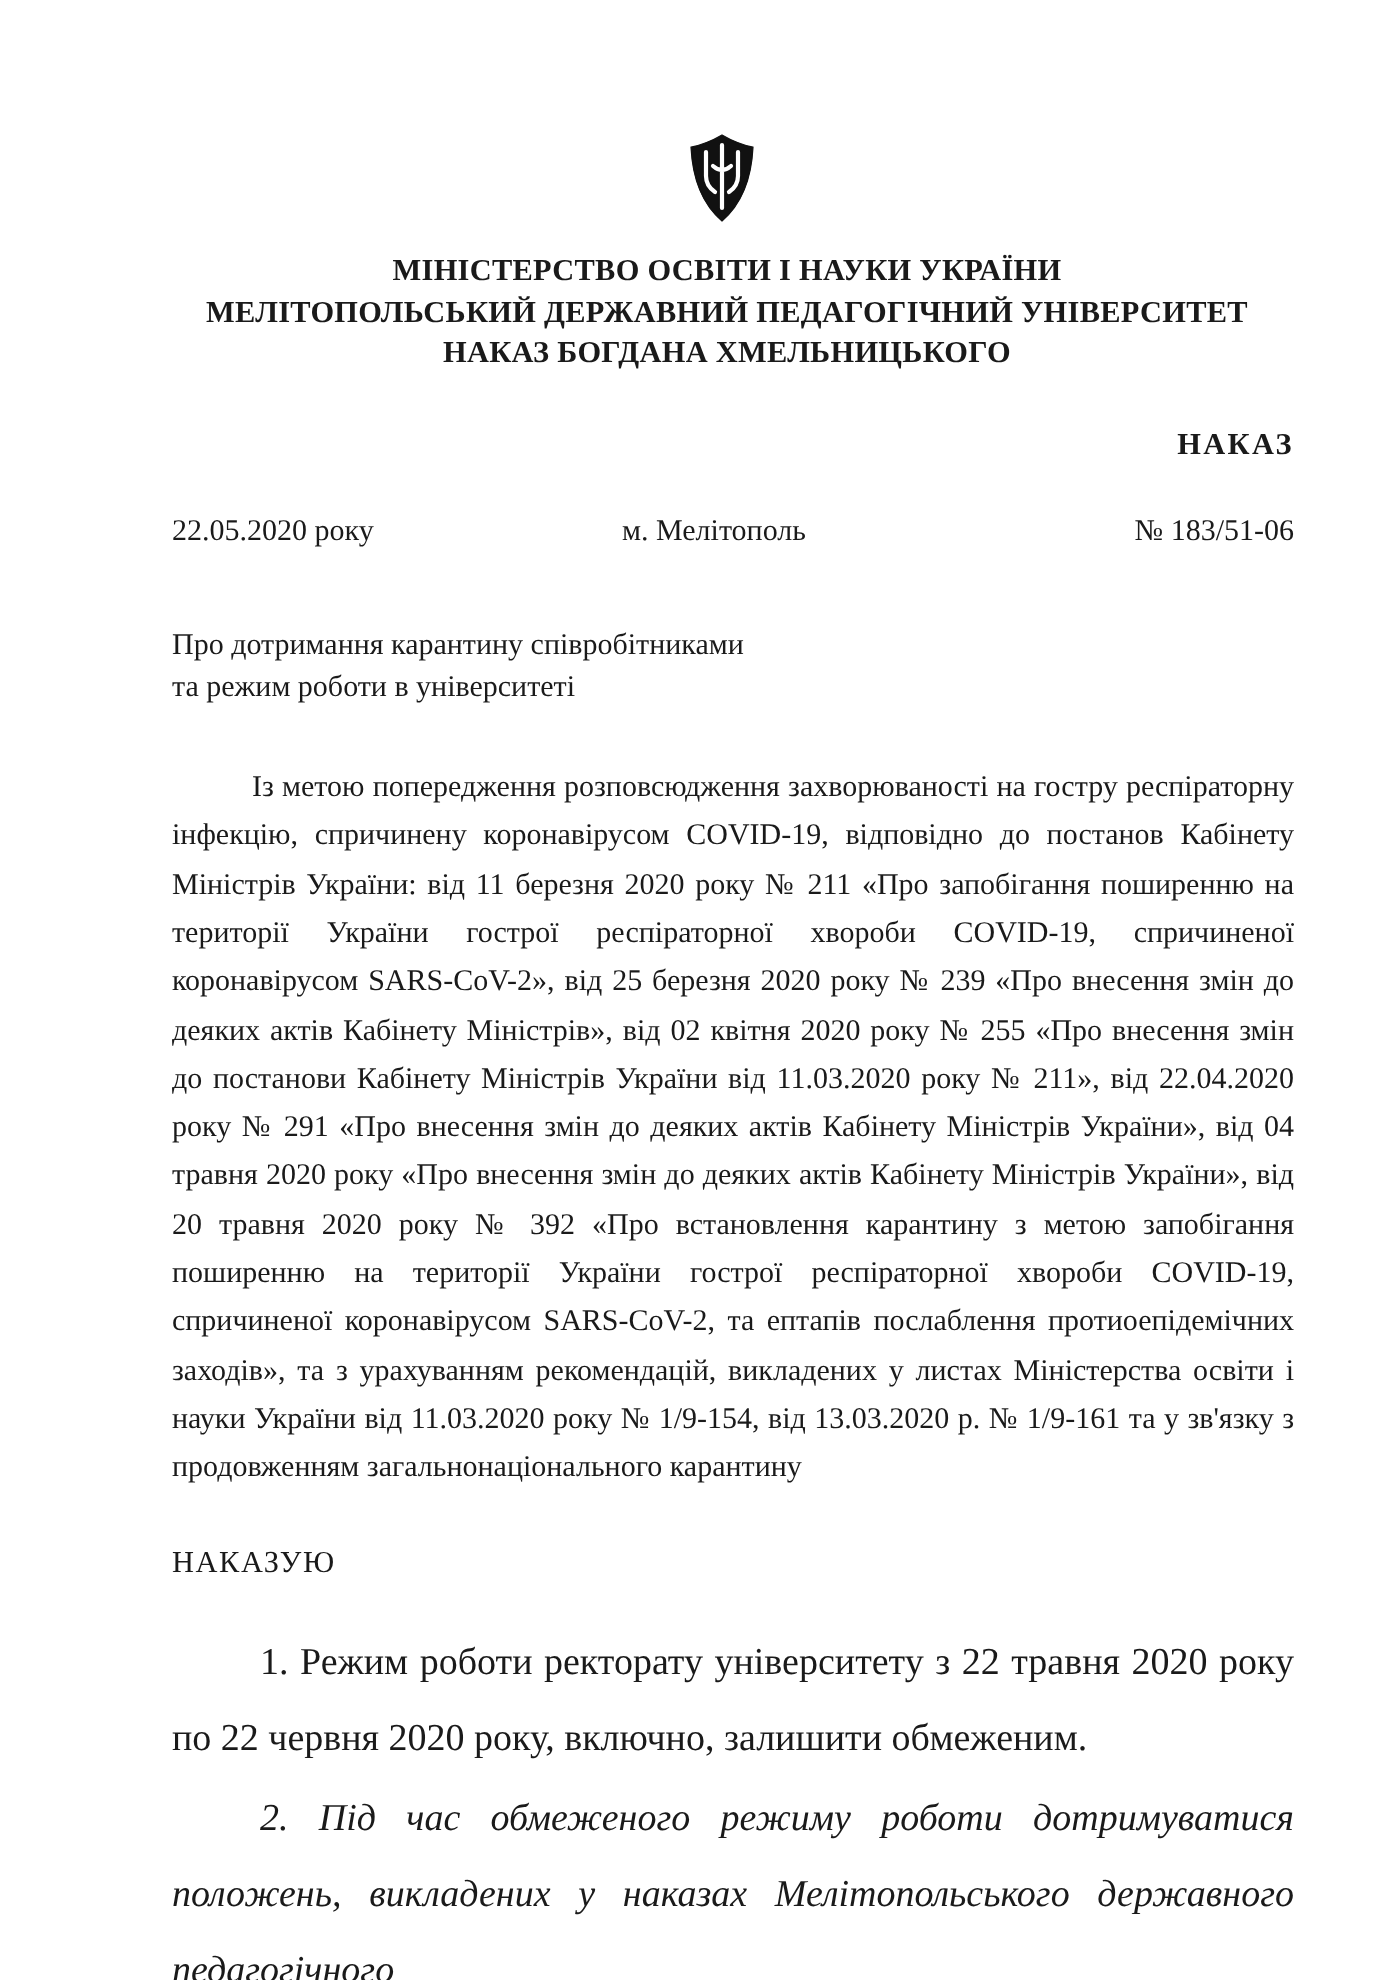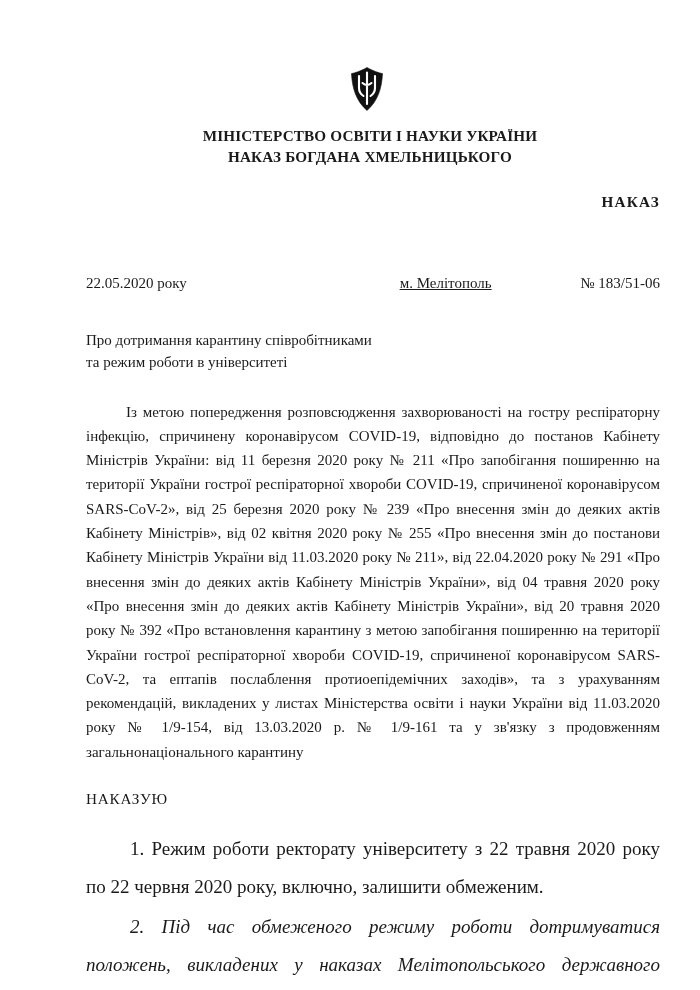--- a/index.html
+++ b/index.html
@@ -12,21 +12,21 @@
     height: 990px;
     font-family: "Liberation Serif", "DejaVu Serif", serif;
     color: #1a1a1a;
     position: relative;
     overflow: hidden;
   }
   .page {
     width: 700px;
     height: 990px;
     box-sizing: border-box;
-    padding: 56px 40px 20px 88px;
+    padding: 56px 53px 20px 88px;
     position: relative;
   }
   
   .emblem-wrap {
     display: flex;
     justify-content: center;
     align-items: flex-start;
     margin-top: 10px;
     margin-bottom: 14px;
     margin-left: -14px;
@@ -58,22 +58,22 @@
     margin-bottom: 26px;
   }
   
   .meta-row {
     display: flex;
     align-items: baseline;
     font-size: 15px;
     margin-left: -2px;
     margin-bottom: 38px;
   }
-  .meta-date { width: 215px; margin-top: 38px; }
-  .meta-city { flex: 1; text-align: center; padding-left: 10px; text-decoration: underline; }
+  .meta-date { width: 215px; }
+  .meta-city { flex: 1; text-align: left; padding-left: 10px; }
   .meta-number { text-align: left; white-space: nowrap; }
   
   .subject {
     font-size: 15px;
     line-height: 1.45;
     margin-left: -2px;
     margin-bottom: 26px;
   }
   
   .body-par {
@@ -111,20 +111,21 @@
 
   <div class="emblem-wrap">
     <svg class="emblem" viewBox="0 0 34 46" xmlns="http://www.w3.org/2000/svg">
       <path d="M17 1.5 C11 5 4.5 7 1.5 7.6 C2.2 22 6 35 17 44.5 C28 35 31.8 22 32.5 7.6 C29.5 7 23 5 17 1.5 Z" fill="#111111" stroke="#111111" stroke-width="0.6"></path>
       <path d="M17 6.5 L17 38 M9 10 L9 22 Q9 27 13.5 30 M25 10 L25 22 Q25 27 20.5 30 M12.5 17 Q17 21 21.5 17" fill="none" stroke="#ffffff" stroke-width="2.1" stroke-linecap="round"></path>
     </svg>
   </div>
 
   <div class="org-header">
     <div>МІНІСТЕРСТВО ОСВІТИ І НАУКИ УКРАЇНИ</div>
+    <div>МЕЛІТОПОЛЬСЬКИЙ ДЕРЖАВНИЙ ПЕДАГОГІЧНИЙ УНІВЕРСИТЕТ</div>
     <div>НАКАЗ БОГДАНА ХМЕЛЬНИЦЬКОГО</div>
   </div>
 
   <div class="doc-type">НАКАЗ</div>
 
   <div class="meta-row">
     <span class="meta-date">22.05.2020 року</span>
     <span class="meta-city">м. Мелітополь</span>
     <span class="meta-number">№ 183/51-06</span>
   </div>

